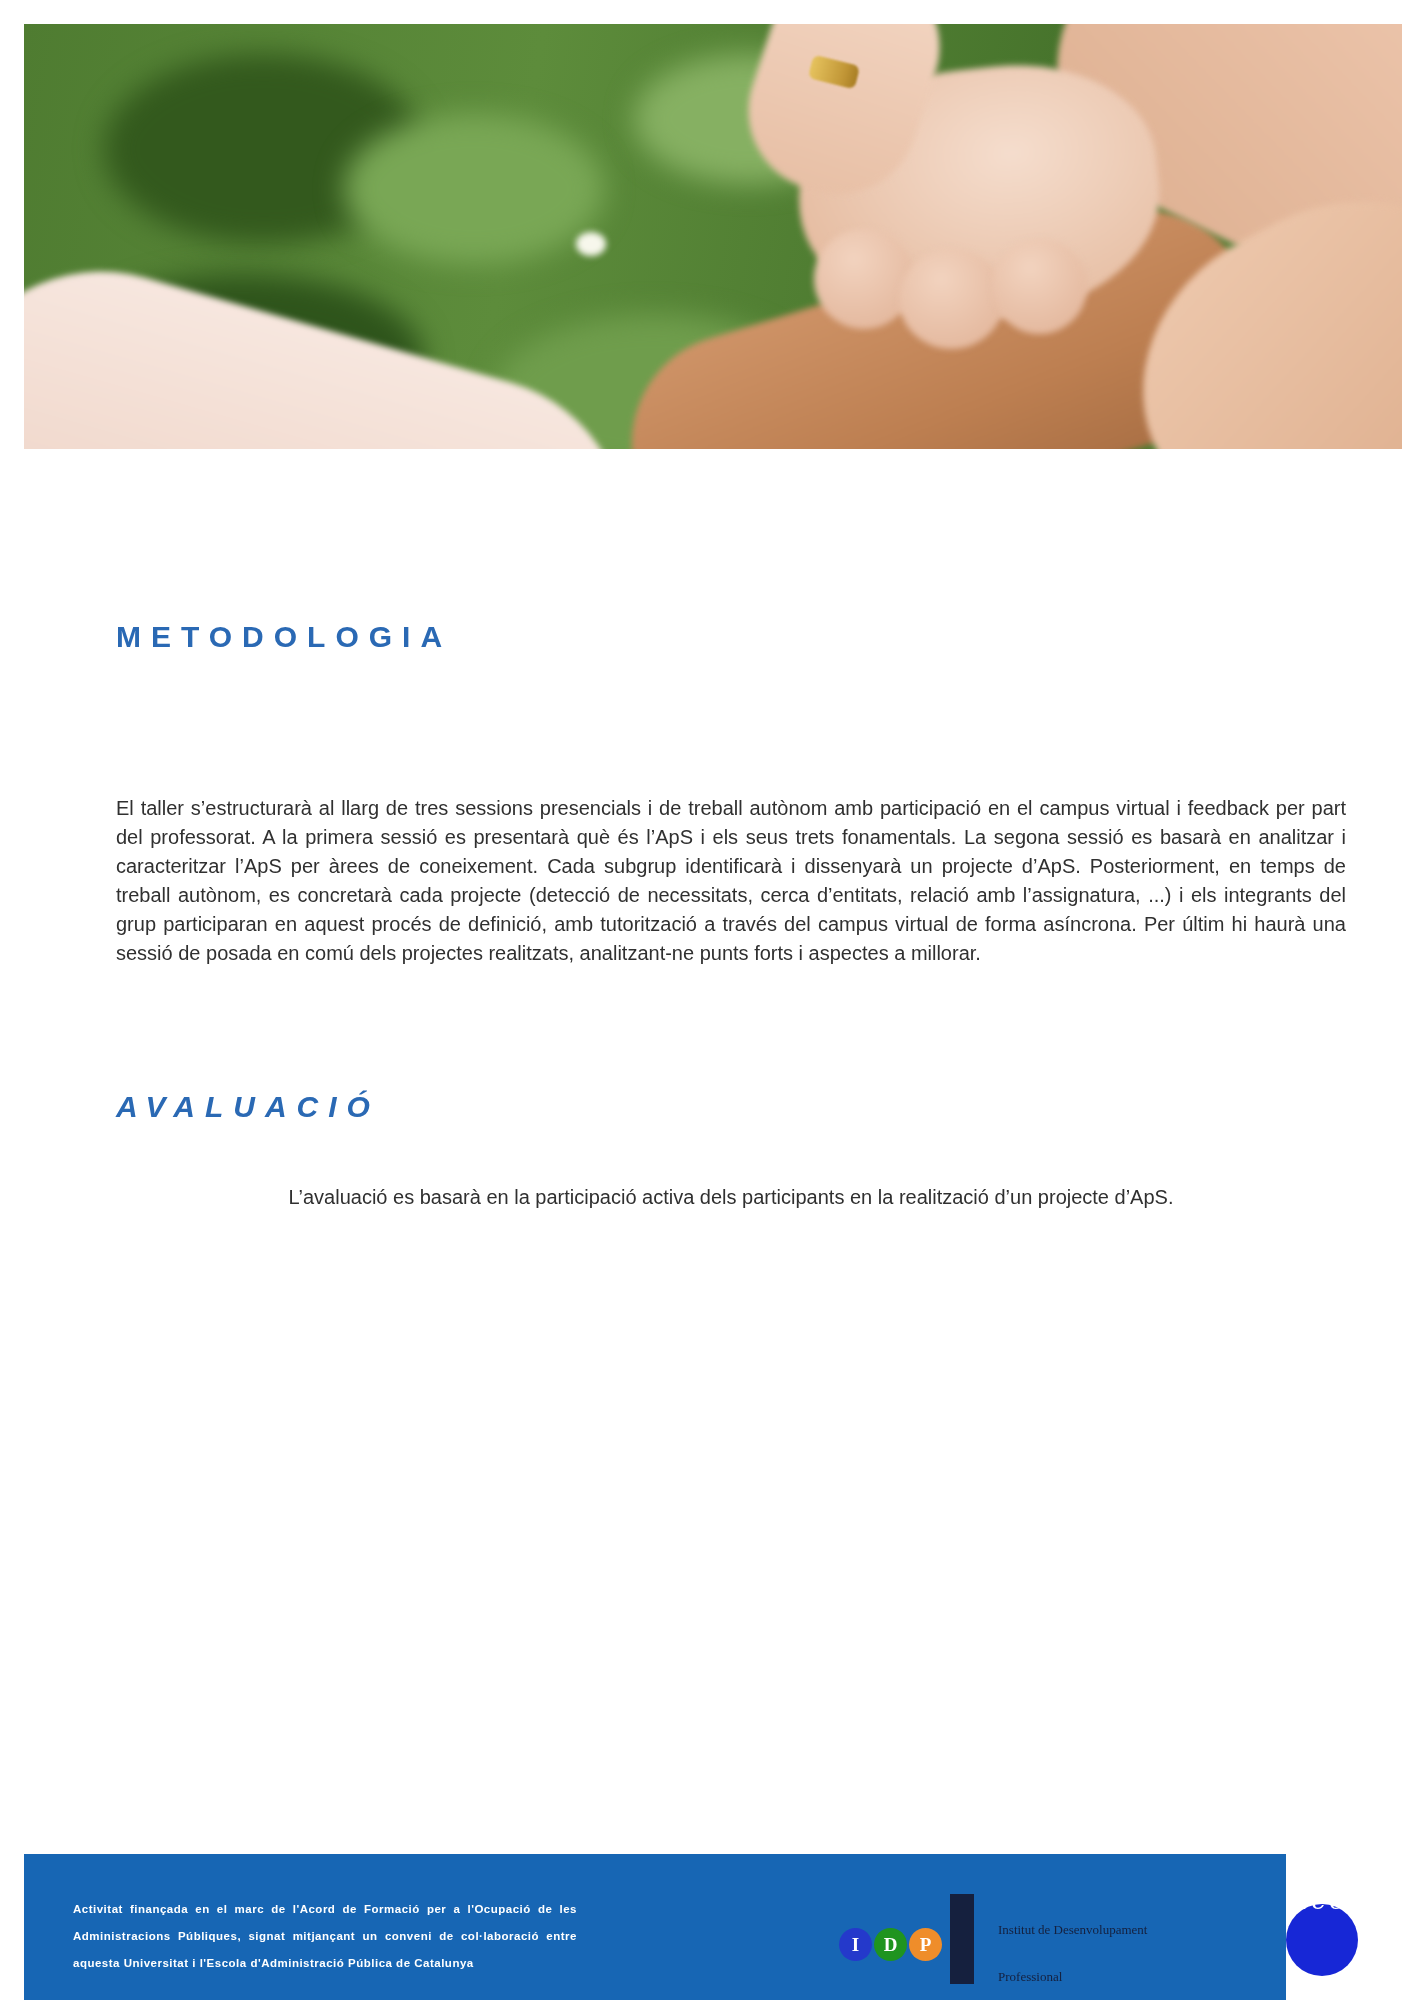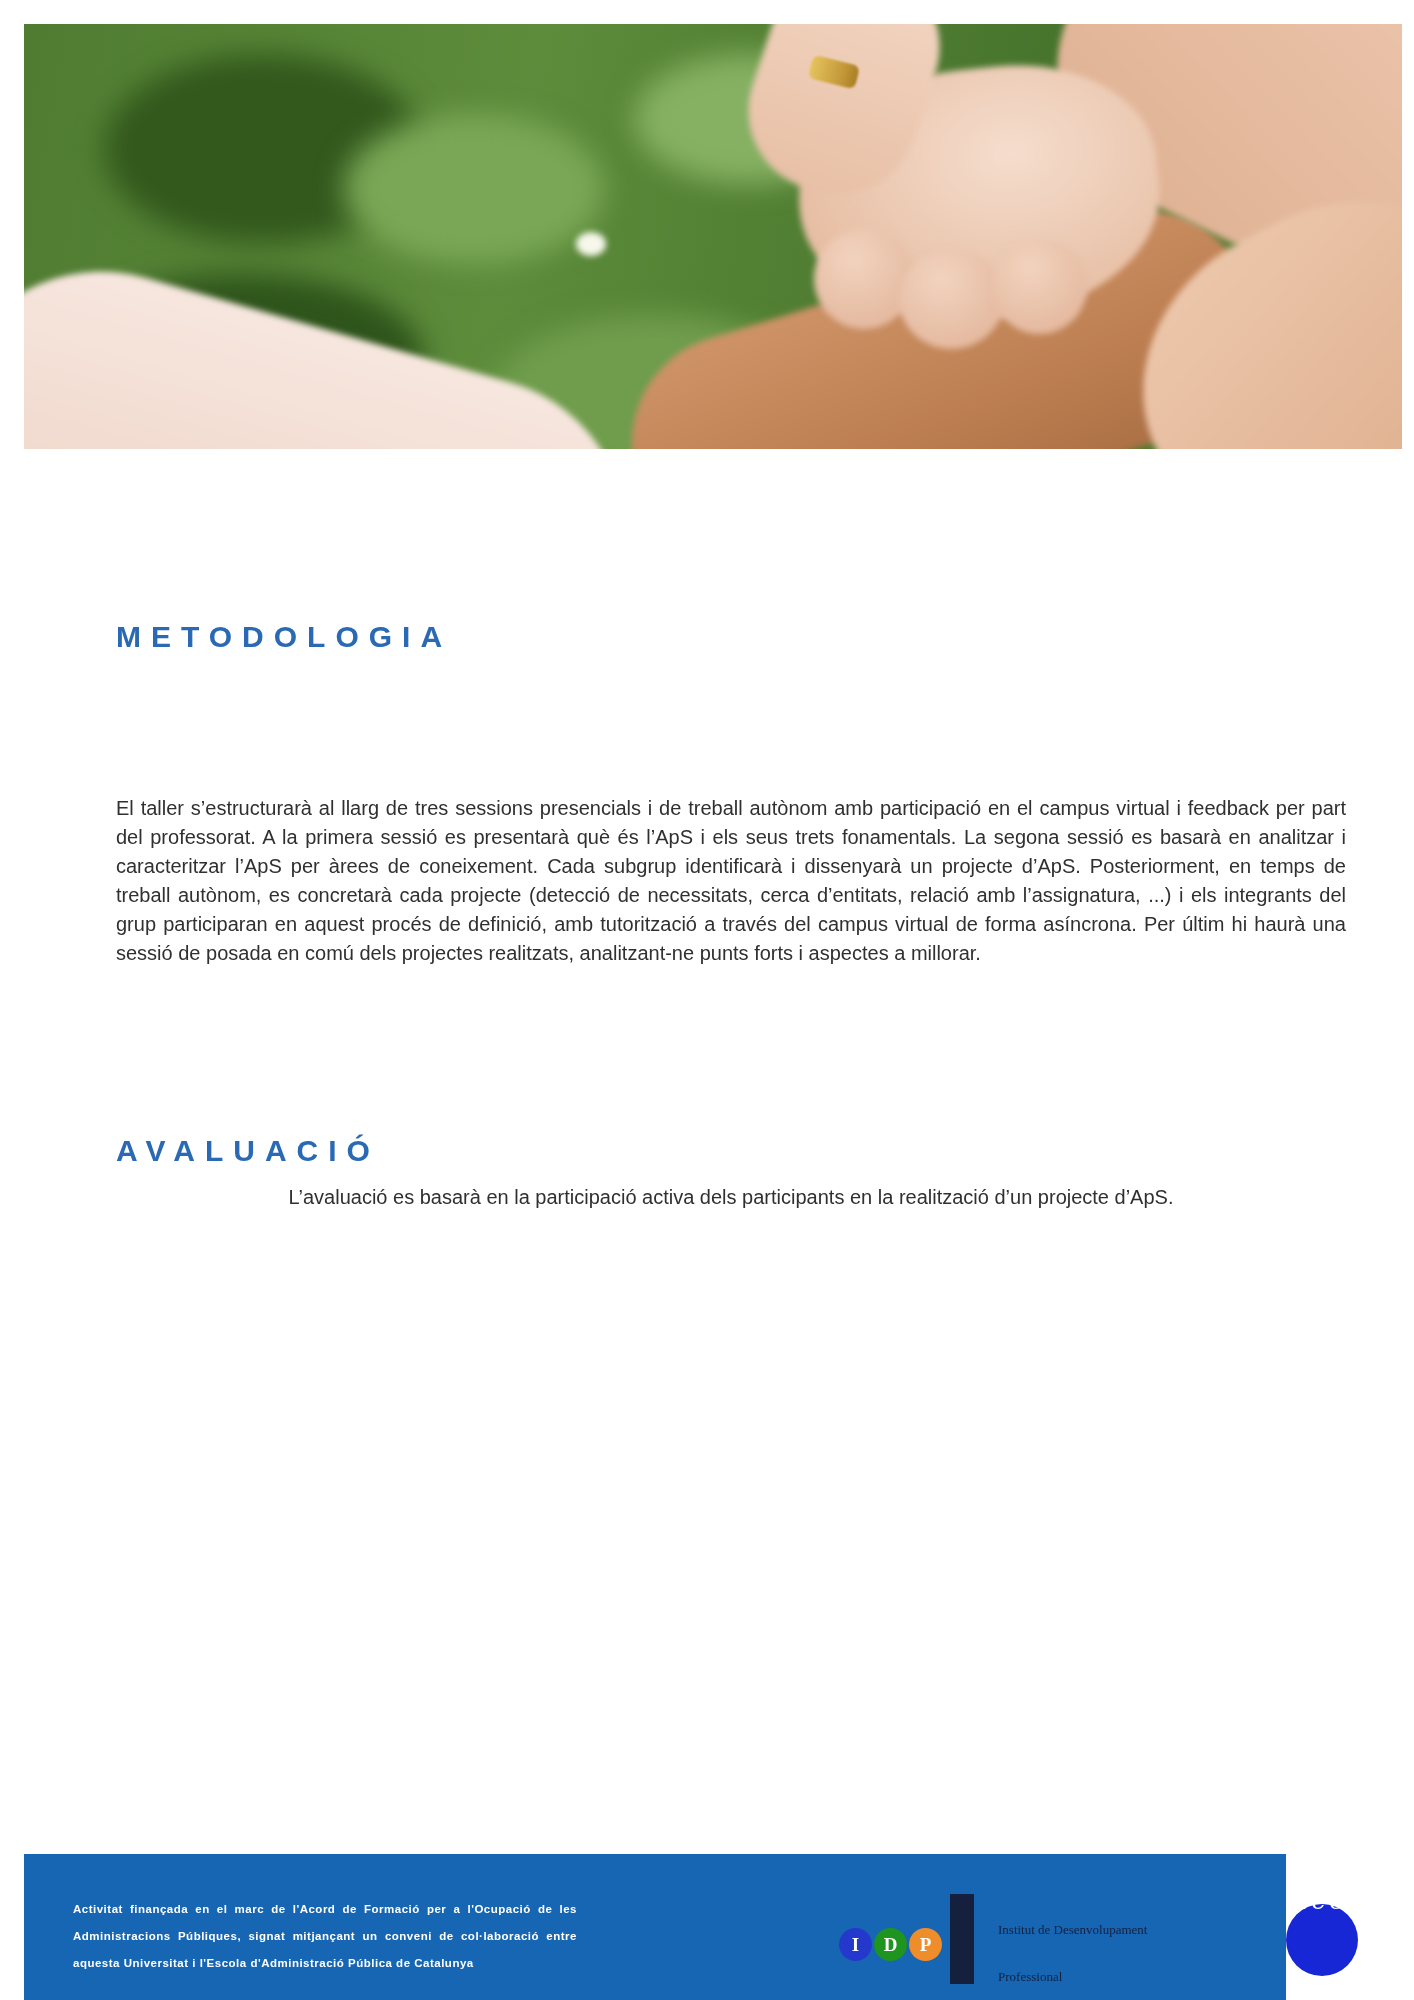--- a/index.html
+++ b/index.html
@@ -38,21 +38,21 @@
   .k3 { left:968px; top:215px; width:95px;  height:95px;  }
   .hand-fingers-ring { left:735px; top:-60px; width:170px; height:230px; transform:rotate(18deg);
                      background:linear-gradient(#f3d6c3,#e8c0a6); border-radius:80px; }
   .gold-ring { position:absolute; left:786px; top:36px; width:48px; height:15px; transform:rotate(14deg);
                background:linear-gradient(90deg,#e6c35e,#c29737 70%,#a87e24); border-radius:7px; filter:blur(1px); }
 
   
   .section-heading { position:absolute; left:80px; color:var(--heading-blue,#2a69b4);
                      font-size:30px; font-weight:bold; letter-spacing:10px; }
   #heading-metodologia { top:584px; }
-  #heading-avaluacio   { top:1098px; }
+  #heading-avaluacio   { top:1054px;font-style:italic; }
   .body-para { position:absolute; left:80px; width:1254px; color:var(--body-text,#303030);
                font-size:20px; line-height:29px; text-align:justify; }
   #para-1 { top:642px; }
   #para-2 { top:758px; }
   #para-3 { top:1147px; text-align:center; }
 
   
   .footer { position:absolute; left:0; top:1830px; width:1262px; height:170px;
             background:var(--footer-blue,#1766b4); }
   .funding { position:absolute; left:37px; top:30px; width:528px; color:#ffffff;

